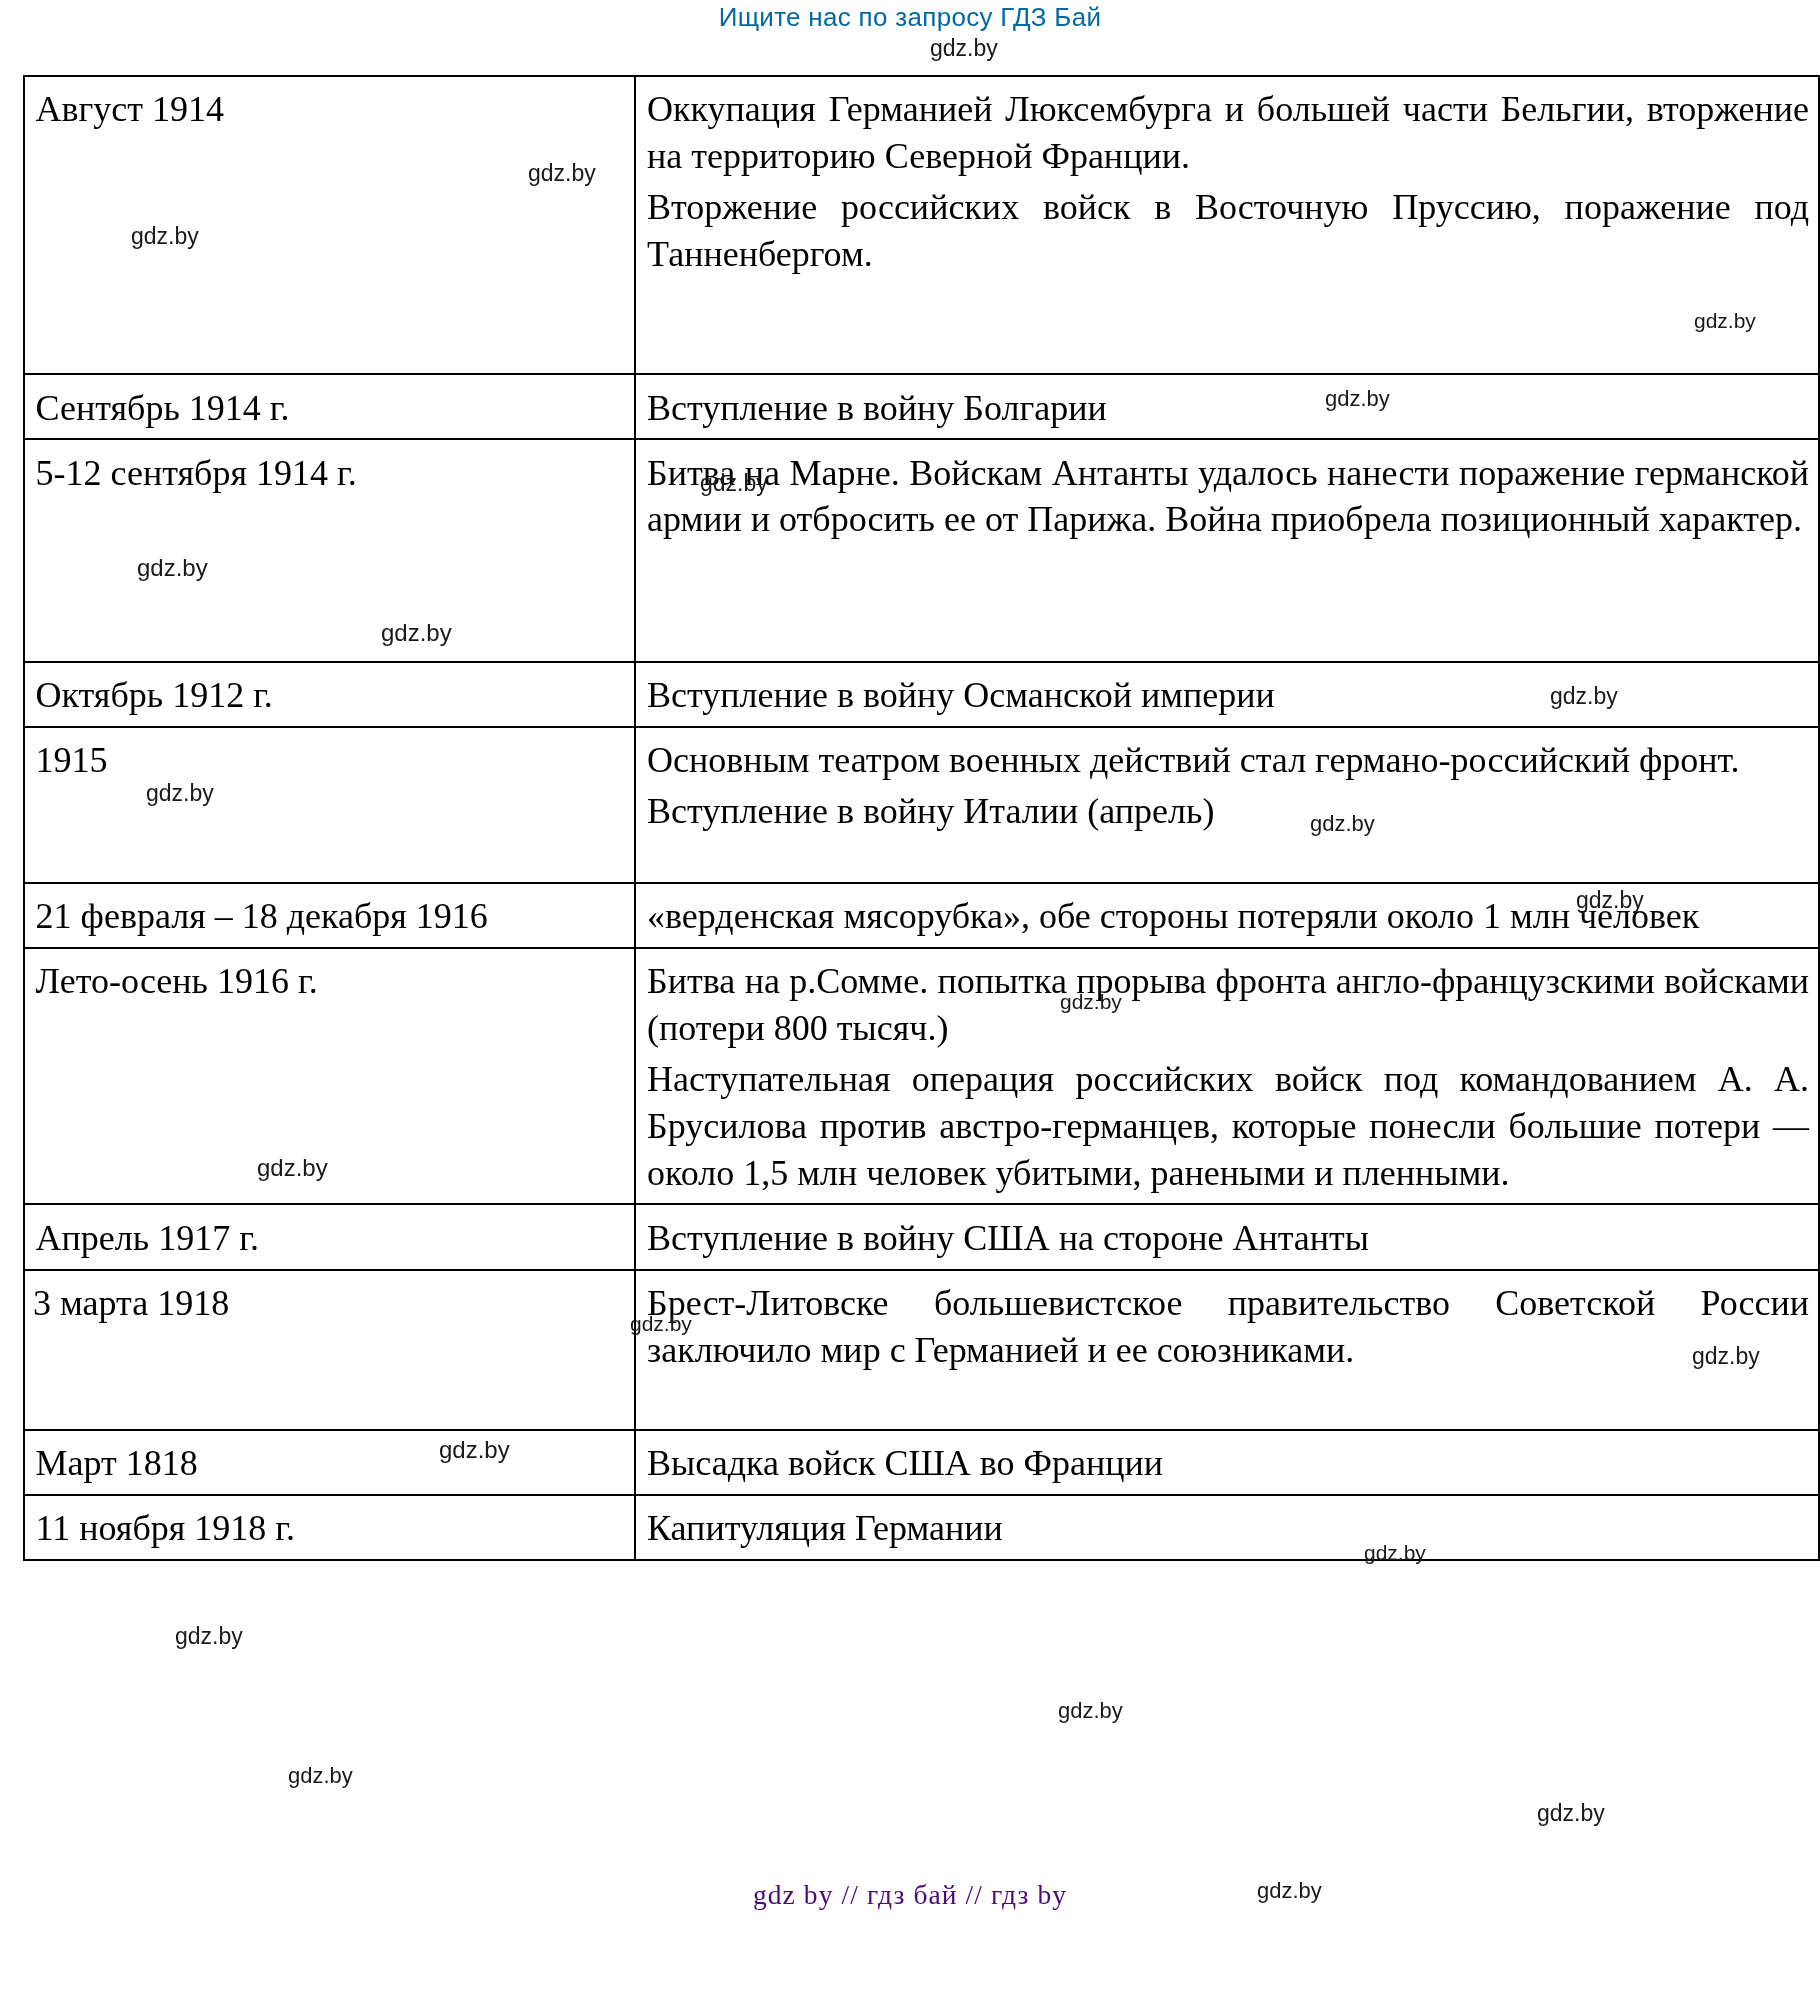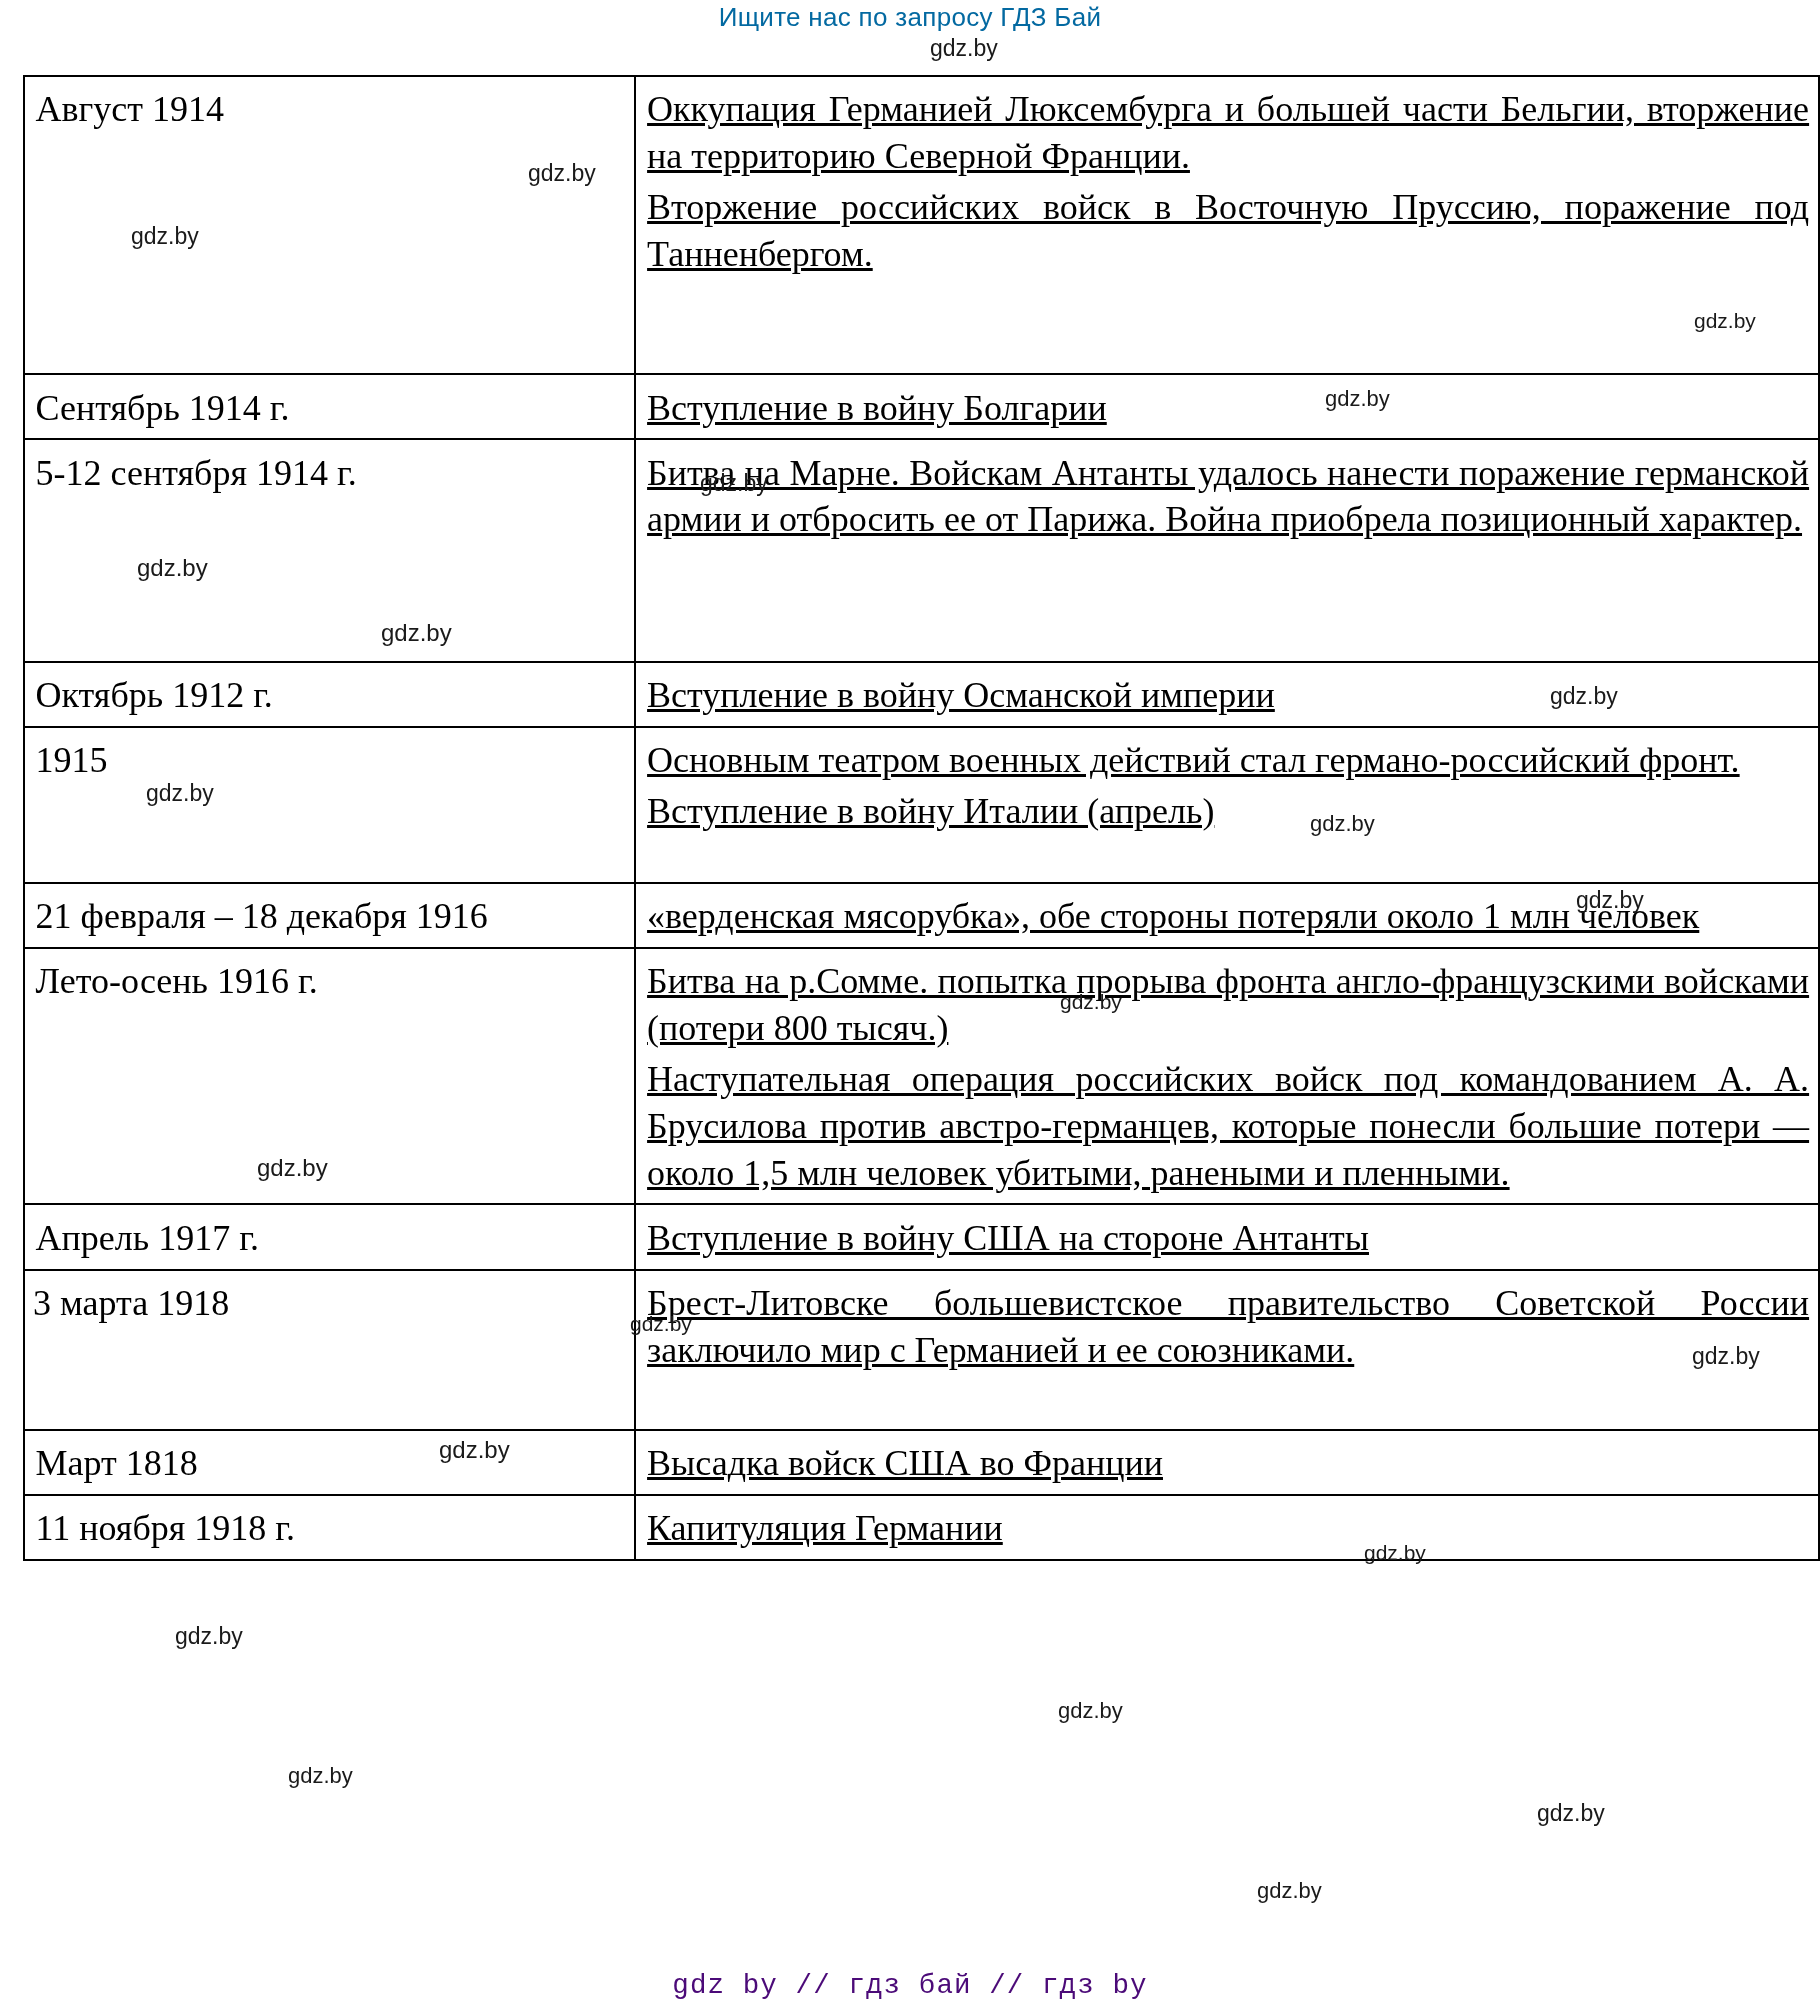--- a/index.html
+++ b/index.html
@@ -24,26 +24,26 @@
     text-align: center;
     color: #0369a1;
     font-family: "Liberation Sans", sans-serif;
     font-size: 26px;
     font-weight: 400;
     letter-spacing: 0.3px;
     white-space: nowrap;
   }
   .promo-bottom {
     position: absolute;
-    top: 1970px;
+    top: 1879px;
     left: 0;
     width: 100%;
     text-align: center;
     color: #4b0a78;
-    font-family: Liberation Mono, monospace;
+    font-family: Liberation Serif, serif;
     font-size: 27.5px;
     font-weight: 400;
     letter-spacing: 1.1px;
     white-space: nowrap;
   }
 
   
   .doc-table {
     position: absolute;
     left: 23px;
@@ -59,21 +59,20 @@
     font-size: 36px;
     line-height: 1.30;
     color: #000000;
     position: relative;
   }
   .col-date {
     width: 590px;
   }
   .col-event {
     width: 1162px;
-    text-decoration: underline;
   }
   .cell-inner {
     position: relative;
     z-index: 2;
   }
   p.line {
     margin: 4px 0 0 0;
     padding: 0;
   }
   p.just-last {

